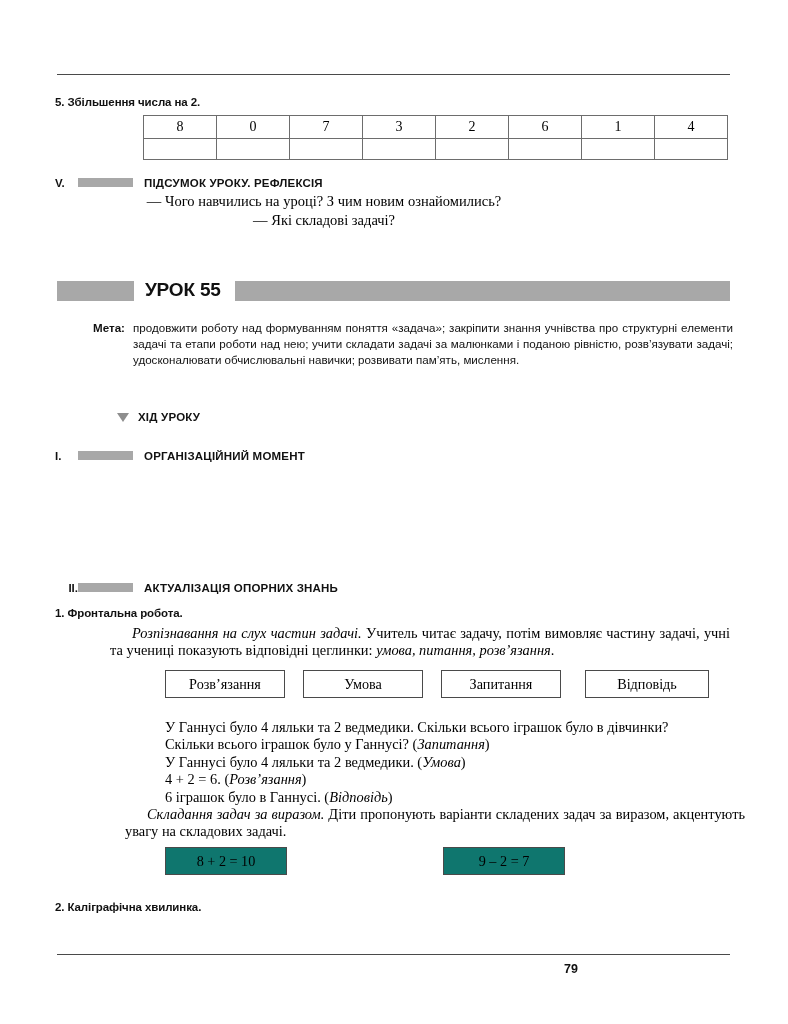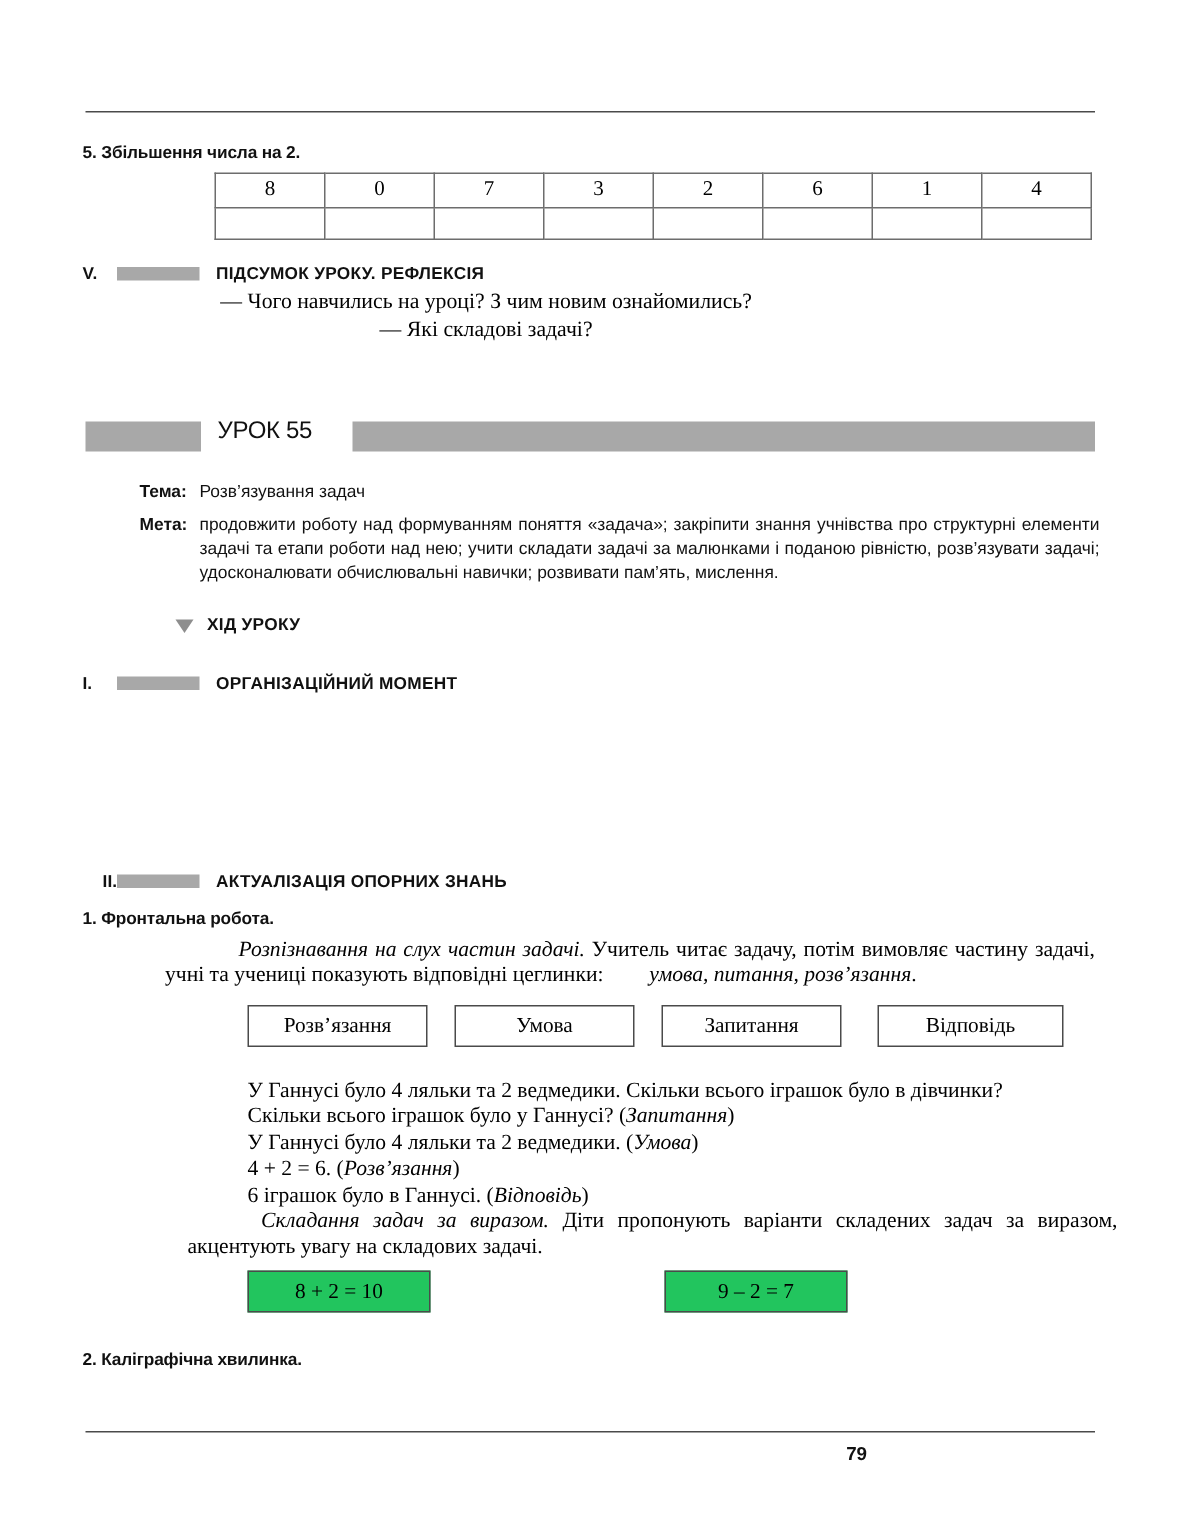--- a/index.html
+++ b/index.html
@@ -122,22 +122,22 @@
     position: absolute;
     left: 178px; top: 0;
     width: 495px; height: 20px;
     background: #a8a8a8;
   }
   .lesson-banner .lesson-title {
     position: absolute;
     left: 88px;
     top: -2px;
     font-family: "Liberation Sans", sans-serif;
-    font-weight: normal;
-    font-size: 16px;
+    font-weight: bold;
+    font-size: 19px;
     letter-spacing: -0.2px;
     color: #111;
     white-space: nowrap;
   }
 
   
   .meta-block {
     position: absolute;
     left: 93px;
     top: 320px;
@@ -195,21 +195,21 @@
 
   
   .para {
     position: absolute;
     font-family: "Liberation Serif", serif;
     font-size: 14.4px;
     line-height: 17.3px;
     text-align: justify;
     color: #000;
   }
-  .para i { font-style: italic; margin-left: 27px; }
+  .para i { font-style: italic; }
   .para .indent { display: inline-block; width: 22px; }
 
   .lines {
     position: absolute;
     font-family: Liberation Serif, serif;
     font-size: 14.4px;
     line-height: 17.4px;
     color: #000;
   }
   .lines div { white-space: nowrap; }
@@ -253,21 +253,21 @@
     position: absolute;
     top: 0;
     height: 26px;
     width: 120px;
     border: 1px solid #4a4a4a;
     display: flex;
     align-items: center;
     justify-content: center;
     font-family: "Liberation Serif", serif;
     font-size: 14.2px;
-    background: #22c55e;
+    background: #0f766e;
     color: #000;
   }
   .eq-box.e0 { left: 0px; }
   .eq-box.e1 { left: 278px; }
 
   
   .page-num {
     position: absolute;
     right: 58px;
     top: 962px;
@@ -327,24 +327,20 @@
   </div>
 
   <div class="lesson-banner">
     <div class="bar-left"></div>
     <div class="bar-right"></div>
     <div class="lesson-title">УРОК 55</div>
   </div>
 
   <div class="meta-block">
     <div class="meta-row">
-      <span class="meta-key">Тема:</span>
-      <span class="meta-val">Розв’язування задач</span>
-    </div>
-    <div class="meta-row">
       <span class="meta-key">Мета:</span>
       <span class="meta-val">продовжити роботу над формуванням поняття «задача»; закріпити знання учнівства про структурні елементи задачі та етапи роботи над нею; учити складати задачі за малюнками і поданою рівністю, розв’язувати задачі; удосконалювати обчислювальні навички; розвивати пам’ять, мислення.</span>
     </div>
   </div>
 
   <div class="course-head">
     <span class="tri-down"></span>
     <span class="course-label">ХІД УРОКУ</span>
   </div>
 

